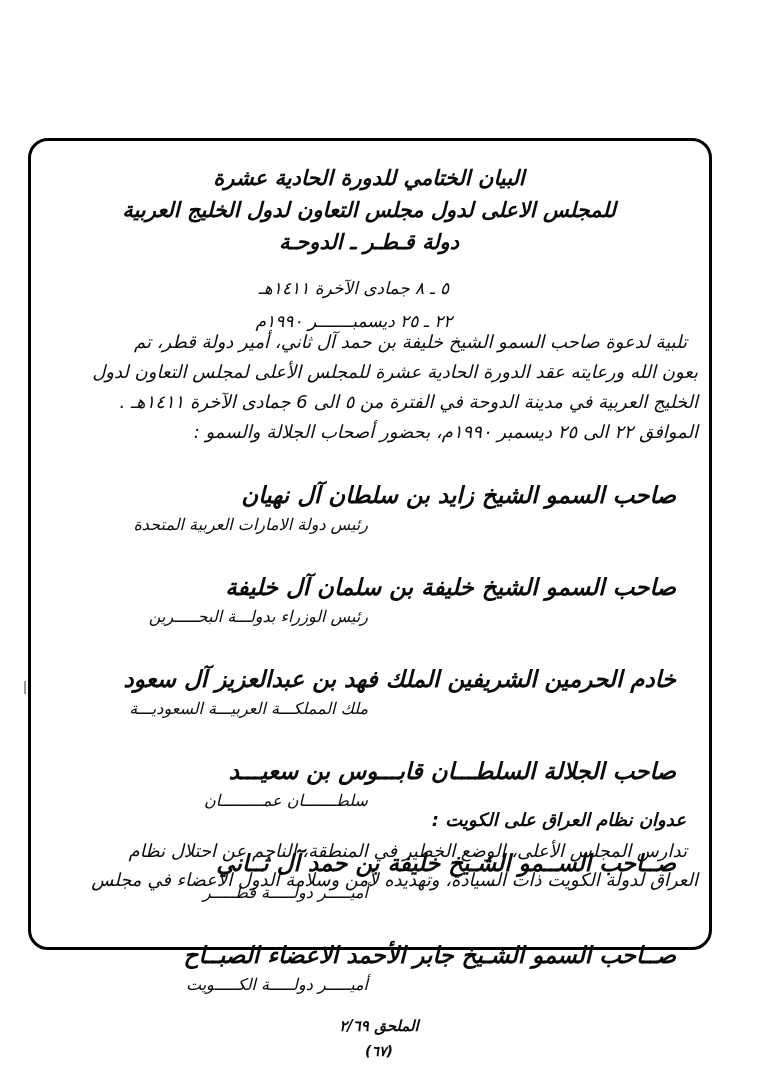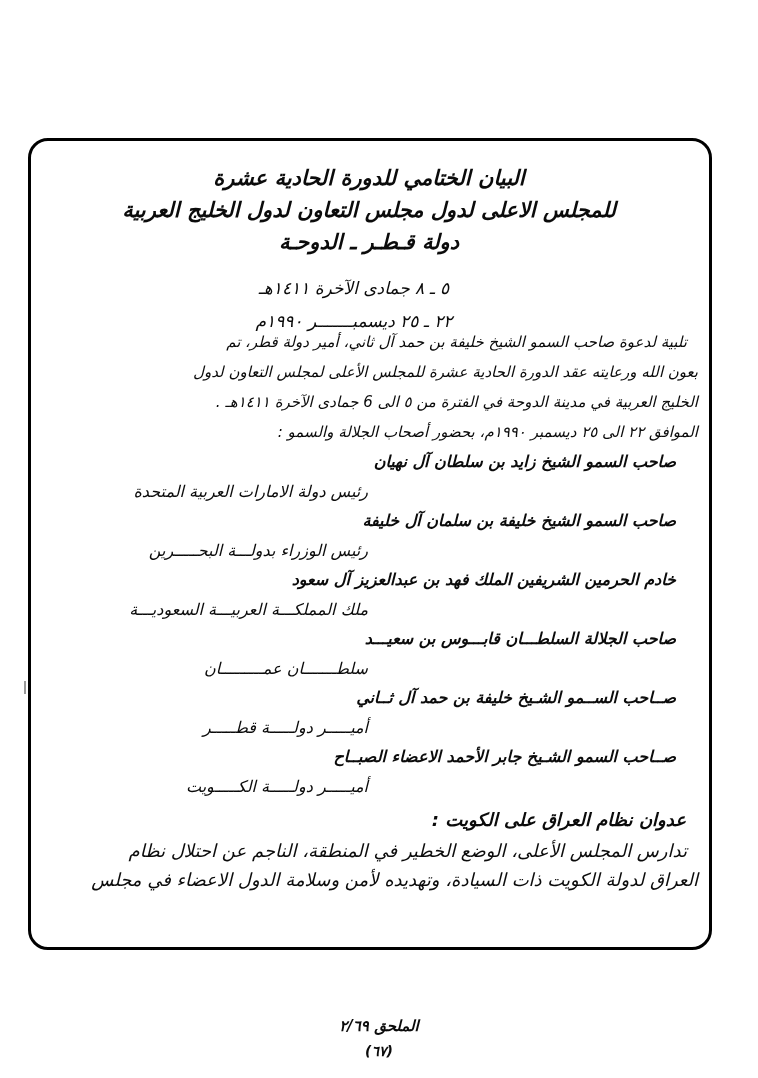--- a/index.html
+++ b/index.html
@@ -53,35 +53,36 @@
     line-height: 33px;
     white-space: nowrap;
   }
   .text-col {
     position: absolute;
     left: 70px;
     width: 628px;
   }
   .intro { top: 327px; }
   .intro .line {
-    font-size: 15px;
+    font-size: 18px;
     line-height: 30px;
     text-align: right;
     white-space: nowrap;
   }
   .intro .line.first { padding-right: 11px; }
   .attendees { top: 447px; }
   .a-name {
     height: 32px;
-    font-size: 16px;
+    font-size: 23px;
     font-weight: bold;
     line-height: 30px;
     text-align: right;
     padding-right: 22px;
     white-space: nowrap;
+    margin-top: 33px;
   }
   .a-title {
     height: 27px;
     font-size: 16px;
     line-height: 26px;
     text-align: right;
     padding-right: 330px;
     white-space: nowrap;
   }
   .section { top: 806px; }

